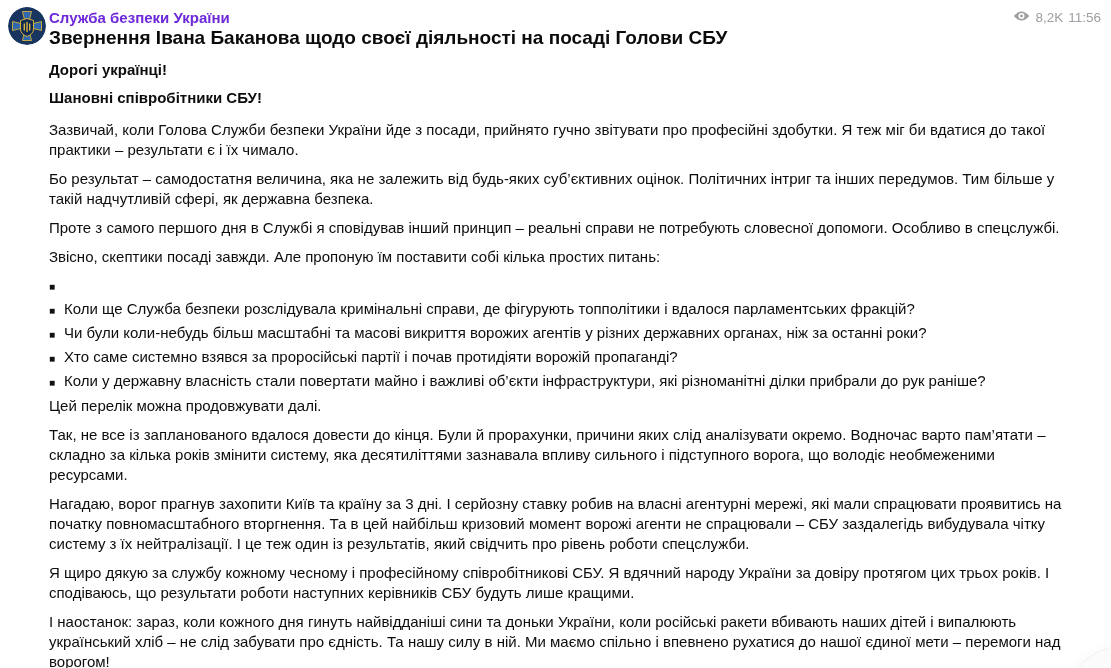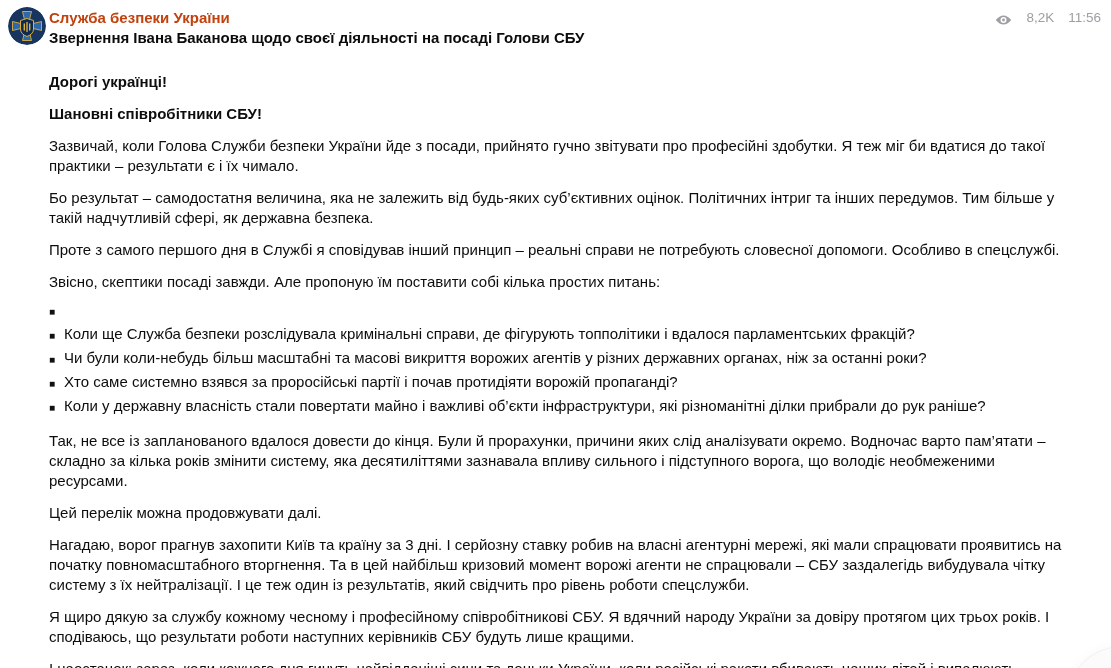--- a/index.html
+++ b/index.html
@@ -8,34 +8,34 @@
     font-family:"Liberation Sans","DejaVu Sans",sans-serif;
     color:#0d0d0d;overflow:hidden;position:relative;
     -webkit-font-smoothing:antialiased;
   }
   .avatar{
     position:absolute;left:8px;top:7px;width:38px;height:38px;
     border-radius:50%;overflow:hidden;cursor:pointer;
   }
   .header-text{position:absolute;left:49px;top:9px;}
   .channel{
-    color:#c2410c;font-weight:bold;font-size:15px;line-height:18px;
+    color:#6d28d9;font-weight:bold;font-size:15px;line-height:18px;
     cursor:pointer;display:inline-block;
   }
-  .post-title{font-weight:bold;font-size:15px;line-height:20px;color:#0b0b0b;margin-top:1px;}
+  .post-title{font-weight:bold;font-size:19px;line-height:20px;color:#0b0b0b;margin-top:1px;}
   .meta{
     position:absolute;right:10px;top:10px;color:#9e9ea3;font-size:13.5px;
-    display:flex;align-items:flex-end;gap:14px;line-height:16px;
+    display:flex;align-items:flex-start;gap:5px;line-height:16px;
   }
   .meta svg{display:block;}
   .body-text{
     position:absolute;left:49px;top:60px;width:1016px;
     font-size:15px;line-height:20px;color:#0d0d0d;
   }
-  .body-text p{margin:12px 0 9px 0;}
+  .body-text p{margin:0 0 9px 0;}
   p.bold{font-weight:bold;}
   p.g1{margin-bottom:8px;}
   p.g2{margin-bottom:12px;}
   ul.qlist{list-style:none;margin:0 0 2px 0;padding:0;}
   ul.qlist li{line-height:22px;display:flex;align-items:baseline;}
   .sq{font-size:10px;margin-right:9px;flex:0 0 auto;color:#111;}
   .fab{
     position:absolute;right:-67px;bottom:-90px;width:110px;height:110px;
     border-radius:50%;background:#fbfbfb;border:1px solid #f1f1f1;
     box-shadow:0 0 14px rgba(0,0,0,0.03);cursor:pointer;
@@ -107,21 +107,21 @@
       <li>
         <span class="sq">■</span>
         <span>Хто саме системно взявся за проросійські партії і почав протидіяти ворожій пропаганді?</span>
       </li>
       <li>
         <span class="sq">■</span>
         <span>Коли у державну власність стали повертати майно і важливі об’єкти інфраструктури, які різноманітні ділки прибрали до рук раніше?</span>
       </li>
     </ul>
 
+    <p>Цей перелік можна продовжувати далі.</p>
     <p>Так, не все із запланованого вдалося довести до кінця. Були й прорахунки, причини яких слід аналізувати окремо. Водночас варто пам’ятати – складно за кілька років змінити систему, яка десятиліттями зазнавала впливу сильного і підступного ворога, що володіє необмеженими ресурсами.</p>
-    <p>Цей перелік можна продовжувати далі.</p>
     <p>Нагадаю, ворог прагнув захопити Київ та країну за 3 дні. І серйозну ставку робив на власні агентурні мережі, які мали спрацювати проявитись на початку повномасштабного вторгнення. Та в цей найбільш кризовий момент ворожі агенти не спрацювали – СБУ заздалегідь вибудувала чітку систему з їх нейтралізації. І це теж один із результатів, який свідчить про рівень роботи спецслужби.</p>
     <p>Я щиро дякую за службу кожному чесному і професійному співробітникові СБУ. Я вдячний народу України за довіру протягом цих трьох років. І сподіваюсь, що результати роботи наступних керівників СБУ будуть  лише кращими.</p>
     <p>І наостанок: зараз, коли кожного дня гинуть найвідданіші сини та доньки України, коли російські ракети вбивають наших дітей і випалюють український хліб – не слід забувати про єдність. Та нашу силу в ній. Ми маємо спільно і впевнено рухатися до нашої єдиної мети – перемоги над ворогом!</p>
   </div>
 
   <div class="fab"></div>
 </div>
 
 </body></html>

